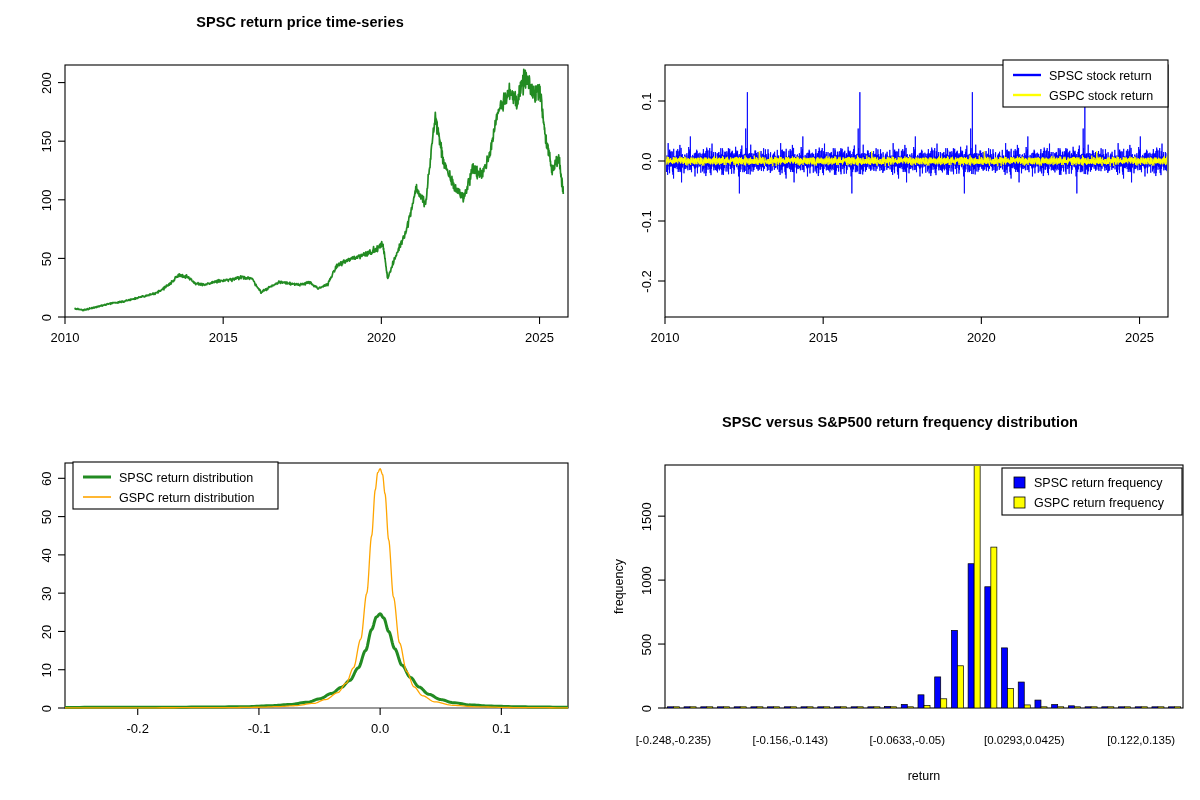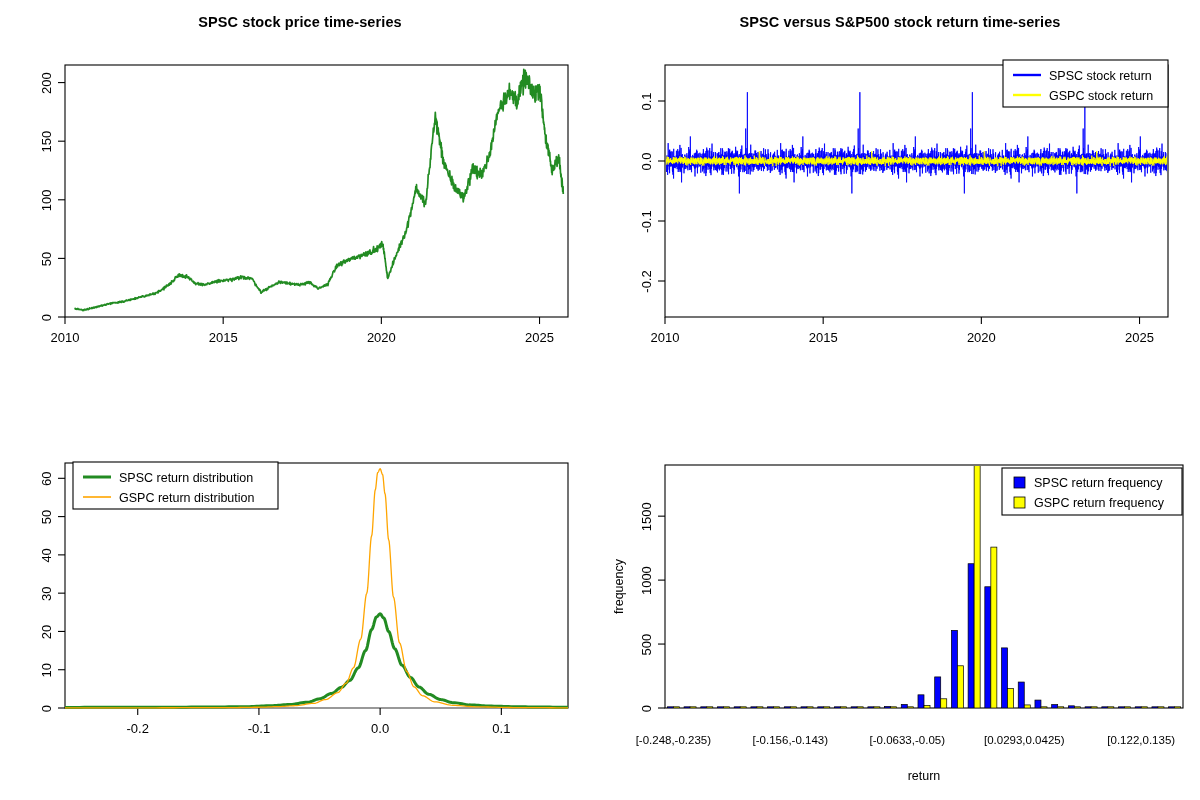--- a/index.html
+++ b/index.html
@@ -83,21 +83,21 @@
     stroke: #000000;
     stroke-width: 1.1;
   }
 </style>
 </head>
 <body>
 
 <div id="figure">
 
   <div class="panel" id="panel-tl">
-    <div class="panel-title">SPSC stock price time-series</div>
+    <div class="panel-title">SPSC return price time-series</div>
     <svg class="plot-svg" id="svg-tl" viewBox="0 0 600 400">
         <rect x="65" y="65" width="503" height="252" class="box"></rect>
         <line x1="58" y1="317" x2="65" y2="317" class="tick"></line>
         <text x="51" y="317.5" class="axis-text" text-anchor="middle" transform="rotate(-90 51 317.5)">0</text>
         <line x1="58" y1="258.3953488372093" x2="65" y2="258.3953488372093" class="tick"></line>
         <text x="51" y="258.8953488372093" class="axis-text" text-anchor="middle" transform="rotate(-90 51 258.8953488372093)">50</text>
         <line x1="58" y1="199.7906976744186" x2="65" y2="199.7906976744186" class="tick"></line>
         <text x="51" y="200.2906976744186" class="axis-text" text-anchor="middle" transform="rotate(-90 51 200.2906976744186)">100</text>
         <line x1="58" y1="141.1860465116279" x2="65" y2="141.1860465116279" class="tick"></line>
         <text x="51" y="141.6860465116279" class="axis-text" text-anchor="middle" transform="rotate(-90 51 141.6860465116279)">150</text>
@@ -109,21 +109,20 @@
         <text x="223.17610062892993" y="342" class="axis-text" text-anchor="middle">2015</text>
         <line x1="381.35220125785986" y1="317" x2="381.35220125785986" y2="324" class="tick"></line>
         <text x="381.35220125785986" y="342" class="axis-text" text-anchor="middle">2020</text>
         <line x1="539.5283018867897" y1="317" x2="539.5283018867897" y2="324" class="tick"></line>
         <text x="539.5283018867897" y="342" class="axis-text" text-anchor="middle">2025</text>
         <path d="M74.49,308.38L74.86,308.64L75.22,308.28L75.59,309.06L75.95,309.15L76.32,308.78L76.68,309.27L77.05,308.86L77.41,308.86L77.78,308.45L78.14,309.52L78.51,309.49L78.87,309.14L79.24,309.54L79.60,309.29L79.97,309.46L80.33,309.49L80.70,309.62L81.06,309.82L81.43,309.32L81.79,309.62L82.16,310.10L82.52,310.29L82.89,310.59L83.25,309.90L83.62,309.92L83.98,310.29L84.35,309.26L84.71,309.70L85.08,309.29L85.44,309.84L85.81,310.01L86.17,309.38L86.54,309.41L86.90,309.60L87.27,308.62L87.63,309.01L88.00,309.51L88.36,309.68L88.73,308.97L89.09,309.12L89.46,307.91L89.82,308.49L90.19,308.33L90.55,308.33L90.92,308.51L91.28,308.16L91.65,307.64L92.01,308.53L92.38,307.76L92.74,308.20L93.11,307.85L93.47,307.33L93.84,307.14L94.20,308.07L94.57,307.49L94.93,307.27L95.30,306.95L95.66,307.08L96.03,307.54L96.39,306.54L96.76,307.36L97.12,307.08L97.49,306.29L97.85,306.94L98.22,306.30L98.58,306.68L98.95,305.96L99.31,306.70L99.68,306.43L100.04,305.89L100.41,305.52L100.77,305.92L101.14,305.69L101.50,305.39L101.87,305.01L102.23,306.08L102.60,305.26L102.96,305.51L103.33,305.48L103.69,304.89L104.06,305.11L104.42,305.11L104.79,304.36L105.15,304.84L105.52,305.17L105.88,304.93L106.25,304.48L106.61,304.77L106.98,304.00L107.34,303.58L107.71,303.85L108.07,303.78L108.44,304.17L108.80,303.98L109.17,303.49L109.53,303.40L109.90,303.56L110.26,303.24L110.63,304.27L110.99,302.81L111.36,303.67L111.72,303.14L112.09,302.70L112.45,303.41L112.82,302.61L113.18,302.57L113.55,302.50L113.91,302.77L114.28,302.51L114.64,302.61L115.01,302.47L115.37,302.92L115.74,302.60L116.10,302.86L116.47,302.86L116.83,302.74L117.20,302.31L117.56,302.26L117.93,303.18L118.29,301.90L118.66,302.46L119.02,301.88L119.39,301.43L119.75,302.29L120.12,302.28L120.48,302.08L120.85,301.32L121.21,302.23L121.58,302.44L121.94,301.15L122.31,301.80L122.67,301.04L123.04,301.81L123.40,302.14L123.77,301.61L124.13,301.30L124.50,301.82L124.86,301.31L125.23,301.09L125.59,300.55L125.96,300.75L126.32,299.92L126.69,300.73L127.05,300.74L127.42,300.47L127.78,300.65L128.15,300.28L128.51,299.94L128.88,299.61L129.24,300.01L129.61,300.32L129.97,300.49L130.34,299.18L130.70,300.24L131.07,299.51L131.43,299.06L131.80,299.18L132.16,299.38L132.53,299.15L132.89,299.25L133.26,299.03L133.62,298.84L133.99,299.28L134.35,298.51L134.72,298.53L135.08,297.71L135.45,299.21L135.81,297.88L136.18,298.35L136.54,298.32L136.91,298.04L137.27,297.92L137.64,298.37L138.00,297.69L138.37,297.67L138.73,296.76L139.10,297.16L139.46,297.03L139.83,297.33L140.19,296.90L140.56,297.19L140.92,297.00L141.29,296.35L141.65,297.03L142.02,296.67L142.38,295.88L142.75,296.07L143.11,295.93L143.48,296.37L143.84,296.31L144.21,296.95L144.57,296.47L144.94,296.77L145.30,296.38L145.67,295.45L146.03,296.02L146.40,295.82L146.76,295.06L147.13,295.81L147.49,295.29L147.86,295.41L148.22,295.04L148.59,295.20L148.96,295.57L149.32,294.42L149.69,294.20L150.05,293.80L150.42,294.42L150.78,294.92L151.15,294.27L151.51,294.32L151.88,294.34L152.24,294.11L152.61,293.25L152.97,293.91L153.34,294.40L153.70,293.09L154.07,294.40L154.43,293.42L154.80,293.43L155.16,294.25L155.53,292.74L155.89,292.65L156.26,292.79L156.62,292.67L156.99,292.70L157.35,292.78L157.72,291.64L158.08,292.97L158.45,290.68L158.81,291.74L159.18,290.64L159.54,291.28L159.91,290.78L160.27,290.92L160.64,291.13L161.00,290.26L161.37,290.04L161.73,289.73L162.10,289.19L162.46,289.37L162.83,289.34L163.19,287.92L163.56,289.35L163.92,289.77L164.29,286.57L164.65,288.21L165.02,287.80L165.38,286.27L165.75,287.42L166.11,286.87L166.48,285.20L166.84,285.63L167.21,285.11L167.57,285.98L167.94,286.00L168.30,285.35L168.67,284.24L169.03,283.65L169.40,285.07L169.76,284.52L170.13,282.80L170.49,284.14L170.86,283.03L171.22,283.97L171.59,280.94L171.95,281.37L172.32,281.46L172.68,280.91L173.05,281.77L173.41,280.25L173.78,281.39L174.14,280.04L174.51,280.21L174.87,278.36L175.24,276.86L175.60,277.49L175.97,276.70L176.33,276.44L176.70,277.29L177.06,276.53L177.43,276.54L177.79,277.16L178.16,274.63L178.52,276.09L178.89,276.32L179.25,273.83L179.62,275.33L179.98,276.39L180.35,274.70L180.71,276.03L181.08,276.26L181.44,274.95L181.81,276.16L182.17,276.96L182.54,274.54L182.90,277.34L183.27,276.50L183.63,276.17L184.00,276.80L184.36,277.39L184.73,276.70L185.09,275.79L185.46,278.06L185.82,275.34L186.19,276.63L186.55,274.91L186.92,276.23L187.28,277.64L187.65,277.20L188.01,277.21L188.38,276.92L188.62,278.08L188.86,277.03L189.11,278.21L189.35,278.60L189.59,279.66L189.84,279.85L190.08,278.86L190.32,278.86L190.57,278.27L190.81,278.64L191.05,279.33L191.30,279.21L191.54,279.35L191.78,280.28L192.03,280.87L192.27,281.24L192.51,281.42L192.76,281.53L193.00,281.70L193.24,281.20L193.49,282.47L193.73,282.93L193.97,282.10L194.22,283.29L194.46,283.34L194.70,282.44L195.07,282.88L195.43,283.86L195.80,284.65L196.16,283.97L196.53,283.63L196.89,283.25L197.26,283.25L197.62,283.92L197.99,282.63L198.35,284.25L198.72,284.94L199.08,283.42L199.45,284.58L199.81,283.80L200.18,284.89L200.54,285.06L200.91,283.27L201.27,284.87L201.64,284.56L202.00,283.57L202.37,285.70L202.73,285.41L203.10,284.04L203.46,283.86L203.83,284.14L204.19,284.73L204.56,284.99L204.93,285.26L205.29,284.70L205.66,284.24L206.02,284.57L206.39,284.10L206.75,284.68L207.12,283.48L207.48,283.42L207.85,282.94L208.21,283.68L208.58,283.62L208.94,283.33L209.31,283.40L209.67,284.23L210.04,283.68L210.40,283.15L210.77,282.95L211.13,283.35L211.50,283.26L211.86,281.99L212.23,283.09L212.59,281.52L212.96,281.80L213.32,281.85L213.69,282.65L214.05,282.68L214.42,281.50L214.78,281.07L215.15,281.74L215.51,281.99L215.88,280.76L216.24,281.53L216.61,281.47L216.97,282.89L217.34,280.05L217.70,281.98L218.07,280.99L218.43,282.05L218.80,279.67L219.16,281.82L219.53,280.77L219.89,280.21L220.26,281.89L220.62,280.60L220.99,280.33L221.35,280.48L221.72,280.63L222.08,280.72L222.45,280.54L222.81,281.37L223.18,281.15L223.54,281.28L223.91,279.53L224.27,280.80L224.64,280.54L225.00,280.95L225.37,280.47L225.73,280.28L226.10,279.24L226.46,279.27L226.83,279.82L227.19,279.46L227.56,279.75L227.92,279.85L228.29,281.43L228.65,279.70L229.02,279.64L229.38,279.28L229.75,279.41L230.11,278.62L230.48,278.56L230.84,279.94L231.21,280.31L231.57,279.06L231.94,281.40L232.30,279.08L232.67,278.78L233.03,278.18L233.40,279.12L233.76,278.75L234.13,280.08L234.49,278.53L234.86,278.30L235.22,279.14L235.59,277.53L235.95,279.16L236.32,278.18L236.68,277.50L237.05,278.32L237.41,276.90L237.78,278.09L238.14,277.05L238.51,276.96L238.87,279.53L239.24,277.69L239.60,278.09L239.97,277.25L240.33,277.43L240.70,275.76L241.06,278.64L241.43,276.34L241.79,276.59L242.16,276.26L242.52,276.77L242.89,276.80L243.25,277.46L243.62,278.99L243.98,276.48L244.35,276.72L244.71,278.60L245.08,278.94L245.44,277.54L245.81,279.06L246.17,278.11L246.54,277.80L246.90,278.87L247.27,278.08L247.63,278.53L248.00,276.84L248.36,277.75L248.73,278.36L249.09,277.81L249.46,279.42L249.82,277.51L250.19,277.95L250.55,278.09L250.92,277.87L251.28,278.79L251.65,278.48L252.01,278.31L252.38,278.60L252.74,279.31L253.11,279.79L253.47,280.77L253.84,281.31L254.20,281.51L254.57,282.34L254.93,284.21L255.30,285.43L255.66,284.53L256.03,284.40L256.39,286.19L256.76,286.29L257.12,286.93L257.49,287.58L257.85,287.98L258.22,288.07L258.58,288.98L258.95,288.71L259.31,290.29L259.68,289.49L260.04,290.08L260.41,290.59L260.77,292.93L261.14,293.19L261.50,292.34L261.87,292.39L262.23,291.77L262.60,291.81L262.96,290.36L263.33,291.08L263.69,289.60L264.06,290.97L264.42,290.02L264.79,290.40L265.15,290.28L265.52,288.89L265.88,289.62L266.25,289.49L266.61,290.41L266.98,288.43L267.34,288.62L267.71,289.44L268.07,288.28L268.44,287.38L268.80,286.72L269.17,287.42L269.53,287.32L269.90,286.62L270.26,286.42L270.63,286.75L270.99,286.57L271.36,286.36L271.72,286.70L272.09,285.13L272.45,285.44L272.82,285.67L273.18,285.31L273.55,285.61L273.91,285.41L274.28,284.72L274.64,284.50L275.01,284.19L275.37,283.91L275.74,284.47L276.10,283.23L276.47,283.53L276.83,283.10L277.20,283.08L277.56,284.07L277.93,282.95L278.29,283.08L278.66,281.15L279.02,281.17L279.39,282.71L279.75,281.72L280.12,281.50L280.48,283.34L280.85,282.19L281.21,281.85L281.58,281.43L281.94,282.19L282.31,283.10L282.67,282.75L283.04,282.19L283.40,282.51L283.77,282.26L284.13,282.71L284.50,282.81L284.86,281.75L285.23,282.43L285.59,283.17L285.96,283.92L286.32,282.08L286.69,282.05L287.05,282.14L287.42,284.00L287.78,283.16L288.15,283.34L288.51,283.25L288.88,283.63L289.25,284.02L289.61,282.40L289.98,282.34L290.34,284.71L290.71,284.89L291.07,283.74L291.44,284.09L291.80,284.00L292.17,283.16L292.53,284.12L292.90,283.62L293.26,283.83L293.63,283.95L293.99,283.63L294.36,283.35L294.72,285.25L295.09,284.57L295.45,284.70L295.82,284.36L296.18,283.52L296.55,284.19L296.91,284.75L297.28,284.24L297.64,284.36L298.01,283.58L298.37,285.19L298.74,284.80L299.10,284.50L299.47,285.38L299.83,285.77L300.20,284.69L300.56,284.10L300.93,283.47L301.29,284.36L301.66,284.08L302.02,284.76L302.39,283.73L302.75,283.50L303.12,284.07L303.48,284.09L303.85,284.68L304.21,283.43L304.58,283.73L304.94,282.82L305.31,284.86L305.67,283.65L306.04,282.34L306.40,282.44L306.77,283.06L307.13,281.72L307.50,283.14L307.86,283.26L308.23,282.01L308.59,281.72L308.96,281.53L309.32,283.17L309.69,283.66L310.05,281.86L310.42,283.39L310.78,282.07L311.15,282.52L311.51,283.94L311.88,284.72L312.24,284.73L312.61,284.32L312.97,285.22L313.34,285.38L313.70,286.18L314.07,286.56L314.43,285.52L314.80,286.41L315.16,286.57L315.53,286.00L315.89,286.63L316.26,287.13L316.62,286.50L316.99,287.86L317.35,288.05L317.72,288.94L318.08,288.96L318.45,288.96L318.81,288.08L319.18,287.90L319.54,287.22L319.91,287.63L320.27,287.74L320.64,287.91L321.00,287.11L321.37,287.42L321.73,286.80L322.10,286.80L322.46,286.45L322.83,286.41L323.19,286.76L323.56,286.43L323.92,285.75L324.29,284.88L324.65,285.15L325.02,286.15L325.38,285.47L325.75,285.44L326.11,284.04L326.48,285.61L326.84,284.28L327.21,283.79L327.57,284.05L327.94,285.57L328.30,283.74L328.67,281.04L329.03,281.27L329.40,281.02L329.76,278.94L330.13,279.71L330.49,278.41L330.86,277.23L331.22,277.64L331.59,277.50L331.95,276.73L332.32,274.84L332.68,273.36L333.05,271.65L333.41,271.30L333.78,270.68L334.14,271.33L334.51,271.76L334.87,270.31L335.24,269.52L335.60,266.28L335.97,267.36L336.33,268.48L336.70,264.28L337.06,265.25L337.43,266.99L337.79,265.75L338.16,265.23L338.52,263.33L338.89,263.33L339.25,265.61L339.62,263.40L339.98,263.96L340.35,264.89L340.71,261.88L341.08,263.04L341.44,263.22L341.81,265.60L342.17,261.55L342.54,263.95L342.90,262.47L343.27,261.64L343.63,260.18L344.00,262.12L344.36,262.52L344.73,260.43L345.09,263.05L345.46,261.06L345.82,260.57L346.19,261.67L346.55,259.90L346.92,259.69L347.28,261.34L347.65,260.51L348.01,259.84L348.38,258.58L348.74,258.50L349.11,258.50L349.47,261.11L349.84,260.34L350.20,260.19L350.57,258.72L350.93,258.94L351.30,257.55L351.66,257.63L352.03,257.96L352.39,258.92L352.76,256.91L353.12,258.32L353.49,258.54L353.85,258.86L354.22,256.33L354.58,258.74L354.95,259.26L355.31,259.13L355.68,257.46L356.04,257.57L356.41,258.08L356.77,256.49L357.14,256.33L357.50,258.26L357.87,256.11L358.23,256.42L358.60,255.21L358.96,256.32L359.33,255.18L359.69,255.51L360.06,258.65L360.42,255.77L360.79,255.12L361.15,254.26L361.52,255.47L361.88,256.40L362.25,255.81L362.61,255.42L362.98,254.00L363.34,254.17L363.71,252.92L364.07,255.24L364.44,253.07L364.80,254.36L365.17,255.96L365.53,254.81L365.90,251.88L366.26,254.87L366.63,252.68L366.99,256.14L367.36,255.47L367.72,251.63L368.09,254.59L368.45,253.41L368.82,253.40L369.18,250.89L369.55,253.38L369.91,249.77L370.28,252.19L370.64,254.16L371.01,252.50L371.37,254.21L371.74,253.63L372.10,253.00L372.47,252.52L372.84,250.23L373.20,249.64L373.57,246.67L373.93,252.40L374.30,249.85L374.66,249.43L375.03,252.00L375.33,249.69L375.63,248.67L375.94,248.95L376.24,251.26L376.55,248.61L376.85,248.48L377.15,245.75L377.46,251.61L377.76,250.03L378.07,246.91L378.37,246.68L378.68,246.19L378.98,247.39L379.28,246.61L379.59,244.73L379.89,247.91L380.20,247.64L380.50,243.52L380.80,246.45L381.11,247.01L381.41,244.03L381.72,241.54L382.02,244.18L382.33,246.08L382.63,245.50L382.93,246.65L383.12,244.26L383.30,248.71L383.48,249.96L383.66,248.27L383.85,252.80L384.03,253.86L384.21,251.65L384.39,252.72L384.58,255.15L384.76,257.52L384.94,259.03L385.12,258.24L385.31,261.43L385.49,262.39L385.67,263.70L385.85,266.12L386.04,266.59L386.22,268.07L386.40,270.53L386.58,270.96L386.77,273.26L386.95,272.04L387.13,274.14L387.31,277.51L387.50,276.75L387.68,278.50L388.04,278.06L388.41,277.07L388.77,276.00L389.14,273.84L389.50,272.33L389.87,272.50L390.23,271.18L390.60,271.78L390.96,269.28L391.33,267.41L391.69,267.14L392.06,267.46L392.42,264.91L392.79,261.36L393.15,264.64L393.52,263.50L393.88,261.65L394.25,257.80L394.61,258.49L394.98,258.98L395.34,257.96L395.71,255.83L396.07,256.13L396.44,255.55L396.80,252.72L397.17,252.66L397.53,251.97L397.90,252.18L398.26,249.33L398.63,247.88L398.99,250.42L399.36,244.18L399.72,244.88L400.09,247.38L400.46,247.14L400.82,242.80L401.19,241.00L401.55,242.49L401.92,244.17L402.28,240.40L402.65,240.06L403.01,237.28L403.38,235.97L403.74,237.40L404.11,238.13L404.47,238.01L404.84,234.60L405.20,231.57L405.57,233.70L405.93,232.61L406.30,231.31L406.66,228.02L407.03,227.58L407.39,223.90L407.76,221.60L408.12,227.14L408.49,222.14L408.85,218.24L409.22,216.22L409.58,215.34L409.95,216.59L410.31,212.90L410.68,216.14L411.04,210.44L411.41,207.68L411.77,209.64L412.14,207.55L412.50,203.45L412.87,203.58L413.23,202.97L413.60,198.92L413.96,196.79L414.33,196.96L414.69,194.74L415.06,190.85L415.42,193.40L415.79,186.62L416.15,191.46L416.52,184.68L416.88,191.62L417.25,191.97L417.61,189.64L417.98,193.77L418.34,191.16L418.71,191.12L419.07,196.09L419.44,193.58L419.80,196.88L420.17,194.32L420.53,194.43L420.90,199.03L421.26,195.77L421.63,197.01L421.99,195.35L422.36,195.84L422.72,202.09L423.09,197.73L423.45,196.57L423.82,201.48L424.18,206.68L424.55,202.34L424.91,203.36L425.28,201.17L425.64,204.09L426.01,199.08L426.37,199.57L426.74,195.36L427.10,188.74L427.47,188.20L427.83,183.21L428.20,174.48L428.56,174.37L428.93,174.29L429.29,169.66L429.66,167.69L430.02,167.52L430.39,158.50L430.75,159.25L431.12,150.36L431.48,146.35L431.85,143.74L432.21,143.36L432.58,138.94L432.94,134.99L433.31,128.10L433.67,132.20L434.04,129.64L434.40,123.46L434.77,122.90L435.13,115.87L435.31,112.23L435.50,115.47L435.68,122.32L435.86,117.98L436.04,124.46L436.23,119.09L436.41,121.29L436.59,120.31L436.77,127.60L436.96,134.07L437.14,121.78L437.32,129.77L437.50,129.78L437.69,129.38L437.87,127.30L438.05,129.81L438.23,128.10L438.42,134.49L438.60,132.06L438.78,135.87L438.96,133.40L439.15,136.57L439.33,136.95L439.51,144.67L439.69,139.20L439.88,144.75L440.06,140.81L440.24,144.06L440.42,142.56L440.61,147.83L440.79,144.06L440.97,142.60L441.15,142.85L441.34,148.28L441.52,157.17L441.70,147.38L441.88,156.25L442.07,154.98L442.25,150.75L442.43,156.88L442.62,159.06L442.80,163.53L442.98,157.14L443.16,157.40L443.35,162.43L443.53,164.46L443.71,159.64L443.89,163.94L444.08,162.34L444.26,168.14L444.44,164.72L444.62,165.71L444.99,166.48L445.35,162.99L445.72,168.80L446.08,165.12L446.45,168.94L446.81,169.90L447.18,169.15L447.54,170.14L447.91,172.70L448.27,174.53L448.64,175.99L449.00,174.17L449.37,176.92L449.73,170.87L450.10,176.99L450.46,180.05L450.83,181.27L451.19,181.53L451.56,184.89L451.92,176.23L452.29,183.67L452.65,179.40L453.02,182.48L453.38,188.34L453.75,183.10L454.11,187.61L454.48,190.94L454.84,186.27L455.21,187.49L455.57,184.76L455.94,191.80L456.30,188.48L456.67,189.75L457.03,188.39L457.40,193.03L457.76,192.11L458.13,189.33L458.49,188.68L458.86,193.55L459.22,192.79L459.59,189.57L459.95,194.63L460.32,196.28L460.68,197.72L461.05,192.70L461.41,196.66L461.78,196.98L462.14,197.56L462.51,192.94L462.87,196.95L463.24,202.00L463.60,199.24L463.97,198.49L464.33,193.39L464.70,196.26L465.06,194.90L465.43,189.83L465.79,191.38L466.16,191.48L466.52,193.24L466.89,188.74L467.25,186.35L467.62,189.39L467.98,182.17L468.35,178.74L468.71,181.66L469.08,179.27L469.44,178.44L469.81,185.32L470.17,173.73L470.54,179.26L470.90,174.62L471.27,169.48L471.63,173.74L472.00,169.47L472.36,164.83L472.73,164.41L473.09,163.83L473.34,173.27L473.58,169.08L473.82,170.99L474.07,170.01L474.31,171.04L474.55,166.04L474.80,173.46L475.04,168.32L475.28,166.19L475.53,169.88L475.77,171.67L476.01,171.94L476.26,168.94L476.50,175.05L476.74,176.99L476.99,166.36L477.23,178.82L477.47,170.25L477.72,174.84L477.96,174.95L478.20,173.28L478.45,173.29L478.69,171.64L478.93,173.52L479.18,172.98L479.42,177.11L479.79,176.39L480.15,168.24L480.52,175.36L480.88,170.13L481.25,173.98L481.61,178.11L481.98,170.94L482.34,174.99L482.71,176.75L483.07,168.62L483.44,169.62L483.80,171.57L484.17,166.49L484.53,167.12L484.90,164.78L485.26,165.01L485.63,165.22L485.99,168.49L486.36,168.18L486.72,163.04L487.09,156.06L487.45,161.40L487.82,158.16L488.18,161.40L488.55,157.79L488.91,157.50L489.28,152.60L489.64,156.91L490.01,151.71L490.37,155.09L490.74,148.34L491.10,142.76L491.47,149.35L491.83,140.47L492.20,140.25L492.56,138.23L492.93,141.32L493.29,138.45L493.66,128.99L494.02,131.11L494.39,131.73L494.75,129.21L495.12,120.55L495.48,125.07L495.85,124.33L496.21,118.93L496.58,114.40L496.94,119.74L497.31,113.21L497.67,112.59L498.04,113.47L498.40,109.67L498.77,111.60L499.13,108.92L499.50,109.85L499.86,108.07L500.23,106.38L500.59,101.87L500.96,100.73L501.32,108.44L501.69,101.96L502.05,108.87L502.42,102.34L502.78,103.02L503.15,110.90L503.51,99.36L503.88,93.00L504.24,103.92L504.61,97.76L504.97,104.11L505.34,93.08L505.70,95.79L506.07,98.13L506.43,103.32L506.80,98.58L507.16,97.68L507.53,90.59L507.89,96.59L508.26,90.53L508.62,91.59L508.99,92.69L509.35,83.42L509.72,99.29L510.08,89.61L510.45,92.13L510.81,93.35L511.18,95.13L511.54,93.00L511.91,94.45L512.27,90.96L512.64,99.65L513.00,91.68L513.37,103.40L513.73,93.10L514.10,99.64L514.46,97.13L514.83,97.62L515.19,91.58L515.56,105.63L515.92,101.93L516.29,96.28L516.65,108.80L517.02,106.51L517.38,104.40L517.69,100.52L517.99,104.09L518.30,94.29L518.60,97.37L518.90,99.67L519.21,85.96L519.51,91.62L519.82,88.65L520.12,96.23L520.43,82.24L520.73,93.13L521.03,88.75L521.34,81.35L521.64,80.52L521.95,82.82L522.25,84.14L522.55,85.68L522.86,75.31L523.16,94.80L523.47,86.60L523.77,69.38L524.08,77.86L524.38,85.92L524.68,75.30L524.99,74.25L525.29,70.39L525.60,88.04L525.90,75.33L526.21,72.68L526.51,77.50L526.81,77.94L527.12,84.14L527.42,76.34L527.73,83.00L528.03,80.10L528.33,77.92L528.64,88.51L528.94,81.24L529.25,75.77L529.55,78.49L529.86,87.57L530.16,86.46L530.46,94.27L530.77,84.81L531.07,88.95L531.38,93.43L531.68,95.68L531.98,84.23L532.29,91.79L532.59,96.43L532.90,97.97L533.20,91.88L533.44,86.31L533.69,94.59L533.93,90.27L534.17,93.91L534.42,90.61L534.66,93.85L534.90,100.04L535.15,102.05L535.39,86.07L535.63,90.29L535.88,100.55L536.12,89.27L536.36,92.42L536.61,86.19L536.85,89.49L537.09,90.97L537.34,86.76L537.58,89.51L537.82,84.97L538.07,91.09L538.31,99.93L538.55,88.70L538.80,86.90L539.04,95.16L539.28,84.57L539.53,97.60L539.77,93.01L540.01,86.39L540.26,101.21L540.50,97.17L540.75,101.32L540.99,95.15L541.23,94.41L541.48,97.74L541.72,100.52L541.96,111.33L542.21,110.55L542.45,117.71L542.69,109.02L542.94,114.37L543.18,118.01L543.42,122.87L543.67,121.93L543.91,124.36L544.15,124.32L544.40,129.78L544.64,127.87L544.88,133.86L545.13,134.17L545.37,134.61L545.61,143.34L545.86,140.38L546.10,135.04L546.34,144.05L546.59,147.87L546.83,146.87L547.07,143.07L547.32,148.95L547.56,143.92L547.80,147.25L548.05,144.94L548.29,155.12L548.53,148.46L548.78,153.83L549.02,150.23L549.26,156.25L549.51,154.80L549.75,152.31L549.99,158.12L550.24,161.58L550.48,161.08L550.72,165.95L550.97,165.36L551.21,164.94L551.45,167.98L551.70,172.59L551.94,166.95L552.18,174.64L552.43,168.95L552.67,170.92L552.91,165.42L553.16,166.72L553.40,166.88L553.64,170.08L553.89,169.96L554.13,166.56L554.37,165.75L554.62,169.02L554.86,164.39L555.10,160.24L555.35,164.34L555.59,164.21L555.83,164.20L556.08,164.52L556.32,156.65L556.56,162.32L556.81,158.38L557.05,166.41L557.29,164.34L557.54,157.24L557.78,157.47L558.02,163.23L558.27,156.70L558.51,157.58L558.69,154.93L558.87,158.82L559.06,159.94L559.24,160.62L559.42,162.66L559.60,157.59L559.79,168.77L559.97,165.01L560.15,165.41L560.33,168.81L560.52,173.42L560.70,173.12L560.88,176.97L561.06,174.14L561.25,177.23L561.43,177.48L561.61,182.32L561.79,186.61L561.98,178.04L562.16,180.01L562.34,184.85L562.52,187.76L562.71,191.69L562.89,190.34L563.07,186.71L563.25,193.93" fill="none" stroke="#228B22" stroke-width="1.7" stroke-linejoin="round" clip-rule="nonzero"></path>
       </svg>
   </div>
 
   <div class="panel" id="panel-tr">
-    <div class="panel-title">SPSC versus S&amp;P500 stock return time-series</div>
     <svg class="plot-svg" id="svg-tr" viewBox="0 0 600 400">
         <rect x="65" y="65" width="503" height="252" class="box"></rect>
         <line x1="58" y1="281" x2="65" y2="281" class="tick"></line>
         <text x="51" y="281.5" class="axis-text" text-anchor="middle" transform="rotate(-90 51 281.5)">-0.2</text>
         <line x1="58" y1="221" x2="65" y2="221" class="tick"></line>
         <text x="51" y="221.5" class="axis-text" text-anchor="middle" transform="rotate(-90 51 221.5)">-0.1</text>
         <line x1="58" y1="161.00000000000003" x2="65" y2="161.00000000000003" class="tick"></line>
         <text x="51" y="161.50000000000003" class="axis-text" text-anchor="middle" transform="rotate(-90 51 161.50000000000003)">0.0</text>
         <line x1="58" y1="101.00000000000003" x2="65" y2="101.00000000000003" class="tick"></line>
         <text x="51" y="101.50000000000003" class="axis-text" text-anchor="middle" transform="rotate(-90 51 101.50000000000003)">0.1</text>
@@ -188,20 +187,21 @@
           <rect x="73" y="62" width="205" height="47" class="legend-box"></rect>
           <line x1="83" y1="77" x2="111" y2="77" stroke="#228B22" stroke-width="3"></line>
           <text x="119" y="81.5" class="legend-text" text-anchor="start">SPSC return distribution</text>
           <line x1="83" y1="97" x2="111" y2="97" stroke="#FFA500" stroke-width="1.6"></line>
           <text x="119" y="101.5" class="legend-text" text-anchor="start">GSPC return distribution</text>
         </g>
       </svg>
   </div>
 
   <div class="panel" id="panel-br">
+    <div class="panel-title">SPSC versus S&amp;P500 return frequency distribution</div>
     <svg class="plot-svg" id="svg-br" viewBox="0 0 600 400">
         <rect x="65" y="65" width="518" height="243" class="box"></rect>
         <line x1="58" y1="308" x2="65" y2="308" class="tick"></line>
         <text x="51" y="308.5" class="axis-text" text-anchor="middle" transform="rotate(-90 51 308.5)">0</text>
         <line x1="58" y1="244.05263157894737" x2="65" y2="244.05263157894737" class="tick"></line>
         <text x="51" y="244.55263157894737" class="axis-text" text-anchor="middle" transform="rotate(-90 51 244.55263157894737)">500</text>
         <line x1="58" y1="180.10526315789474" x2="65" y2="180.10526315789474" class="tick"></line>
         <text x="51" y="180.60526315789474" class="axis-text" text-anchor="middle" transform="rotate(-90 51 180.60526315789474)">1000</text>
         <line x1="58" y1="116.15789473684211" x2="65" y2="116.15789473684211" class="tick"></line>
         <text x="51" y="116.65789473684211" class="axis-text" text-anchor="middle" transform="rotate(-90 51 116.65789473684211)">1500</text>

